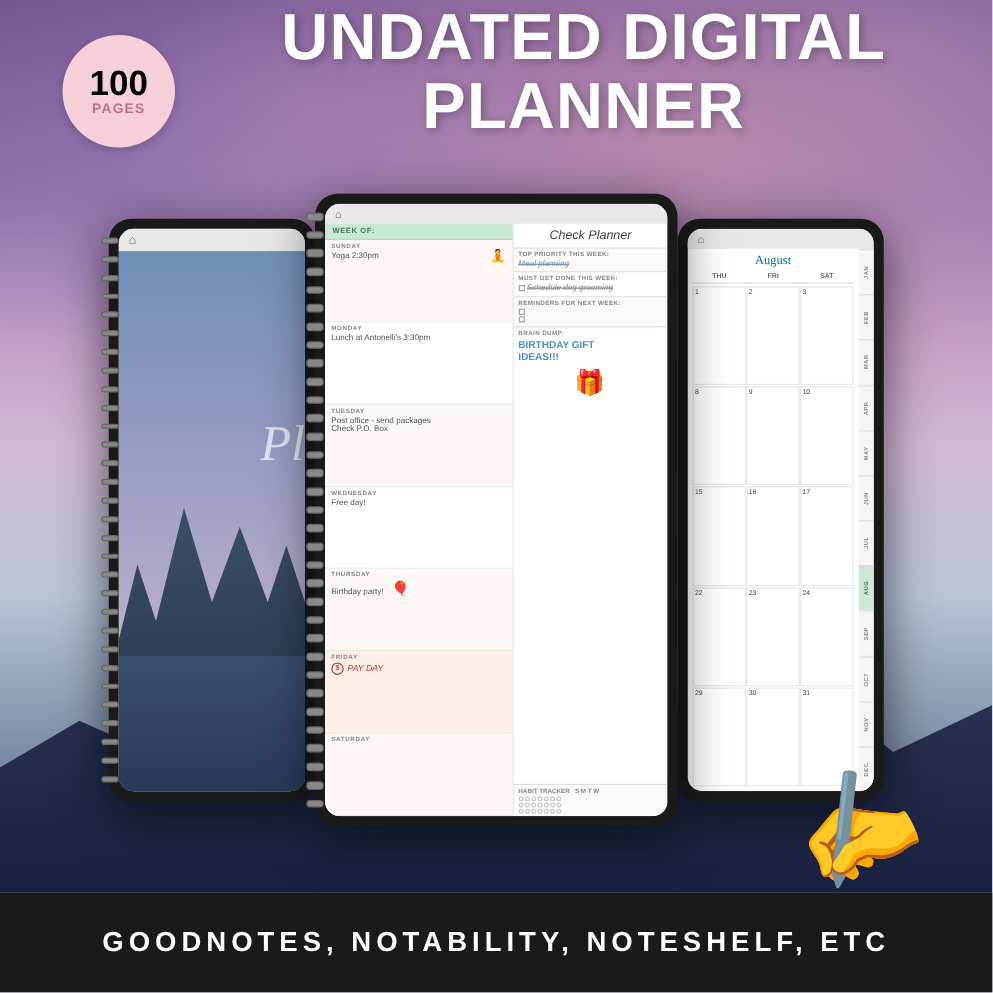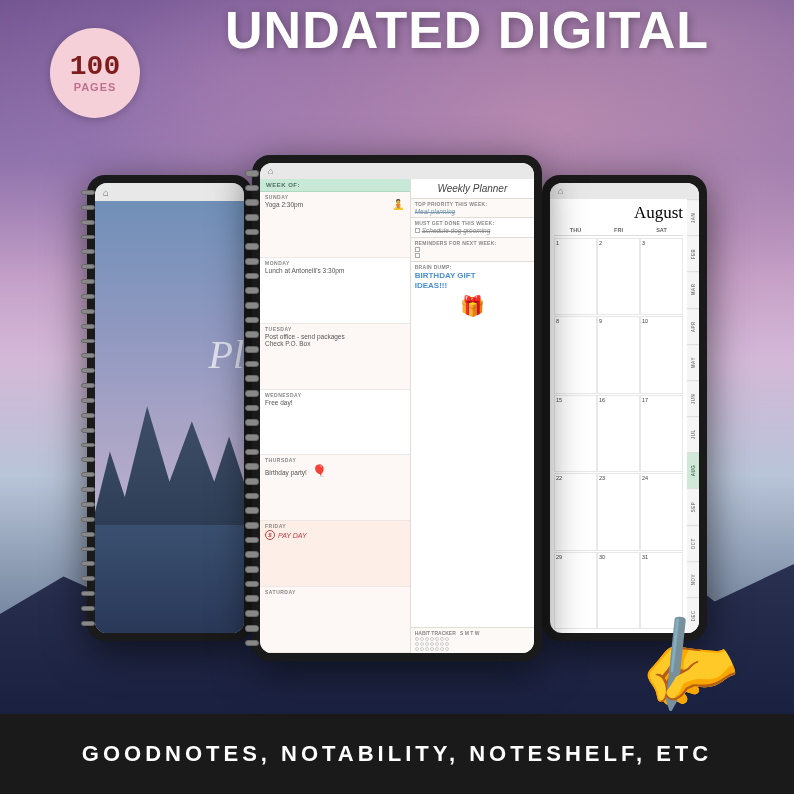--- a/index.html
+++ b/index.html
@@ -75,23 +75,23 @@
       display: flex;
       flex-direction: column;
       align-items: center;
       justify-content: center;
       box-shadow: 0 2px 8px rgba(0,0,0,0.2);
     }
 
     .badge-number {
       font-size: 28px;
       font-weight: 900;
-      color: #7f1d1d;
+      color: #000000;
       line-height: 1;
-      font-family: Liberation Mono, monospace;
+      font-family: Liberation Sans, sans-serif;
     }
 
     .badge-text {
       font-size: 11px;
       font-weight: 700;
       color: #c07090;
       letter-spacing: 1px;
       text-transform: uppercase;
       font-family: 'Arial', sans-serif;
     }
@@ -507,24 +507,24 @@
     }
 
     .monthly-main {
       flex: 1;
       display: flex;
       flex-direction: column;
       padding: 4px;
     }
 
     .month-title {
-      font-size: 17px;
+      font-size: 10px;
       font-weight: 300;
-      color: #000000;
-      text-align: right;
+      color: #0369a1;
+      text-align: center;
       margin-bottom: 4px;
       font-family: 'Georgia', serif;
     }
 
     .month-header-row {
       display: flex;
       justify-content: space-around;
       margin-bottom: 2px;
       border-bottom: 1px solid #ddd;
       padding-bottom: 2px;
@@ -614,20 +614,21 @@
   <span class="bottom-bar-text">GOODNOTES, NOTABILITY, NOTESHELF, ETC</span>
 </div>
 
 <div class="badge">
   <span class="badge-number">100</span>
   <span class="badge-text">PAGES</span>
 </div>
 
 <div class="main-title">
   <div class="main-title-text">UNDATED DIGITAL</div>
+  <div class="main-title-text">PLANNER</div>
 </div>
 
 <div class="tablets-container">
 
   <div class="tablet tablet-left">
     <div class="spiral">
       <div class="spiral-ring"></div>
       <div class="spiral-ring"></div>
       <div class="spiral-ring"></div>
       <div class="spiral-ring"></div>
@@ -758,21 +759,21 @@
               </div>
             </div>
 
             <div class="day-row">
               <div class="day-label">SATURDAY</div>
               <div class="day-content"></div>
             </div>
           </div>
 
           <div class="priorities-column">
-            <div class="weekly-header">Weekly Planner</div>
+            <div class="weekly-header">Check Planner</div>
 
             <div class="priority-section">
               <div class="priority-label">TOP PRIORITY THIS WEEK:</div>
               <div class="priority-content" style="text-decoration: line-through; color: #7a9ab4;">Meal planning</div>
             </div>
 
             <div class="priority-section">
               <div class="priority-label">MUST GET DONE THIS WEEK:</div>
               <div class="check-item">
                 <span class="checkbox"></span>

